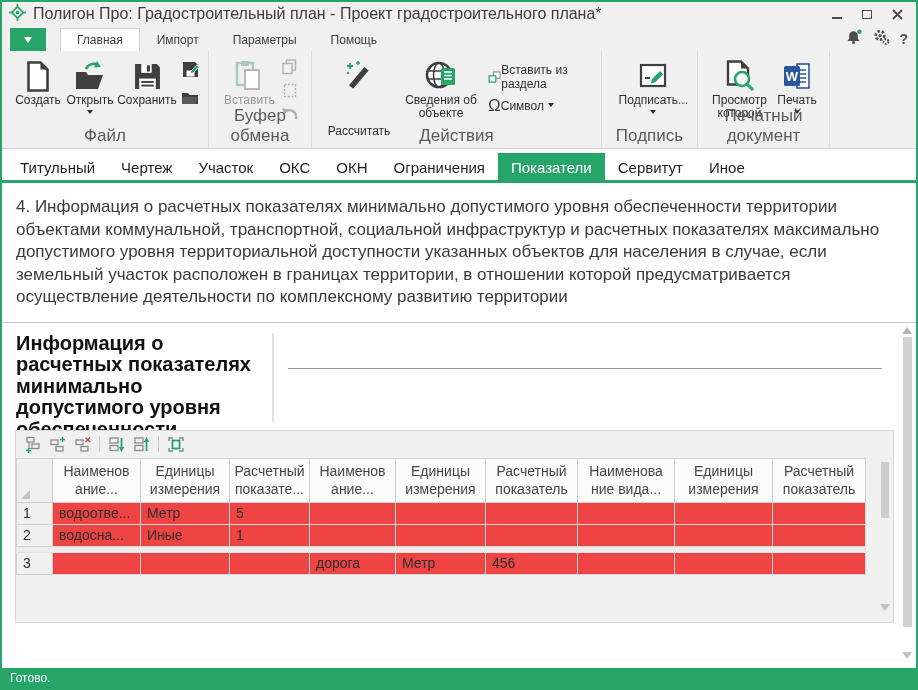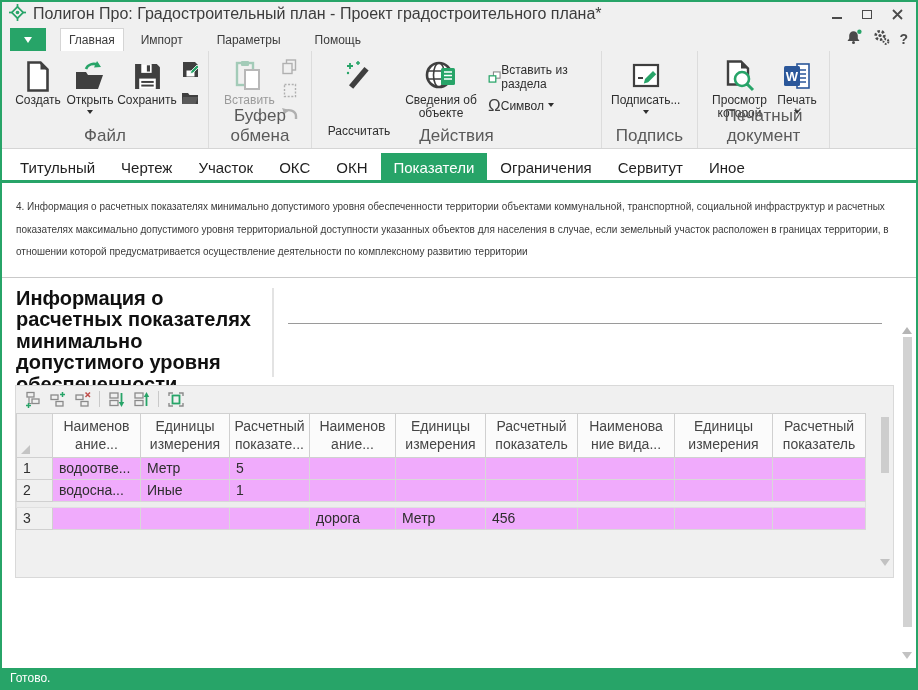--- a/index.html
+++ b/index.html
@@ -17,21 +17,21 @@
   .win-controls{ margin-left:auto; display:flex; align-items:center; }
   .win-btn{ width:30px; height:19px; display:flex; align-items:center; justify-content:center; }
   .min-glyph{ width:10px; height:0; border-bottom:2px solid #4a4a4a; margin-top:7px;}
   .max-glyph{ width:10px; height:9px; border:1.6px solid #4a4a4a;}
 
   
   .ribbon-tabs{ height:25px; background:#f0f0f0; display:flex; align-items:flex-end; padding-left:8px; position:relative;}
   .file-btn{ width:36px; height:23px; background:#27a468; display:flex; align-items:center; justify-content:center; margin-right:14px;}
   .tri-down-w{ width:0;height:0;border:4px solid transparent;border-top:6px solid #fff; margin-top:5px;}
   .rtab{ padding:5px 17px 4px; font-size:12px; color:#3c3c3c;}
-  .rtab.active{ background:#fff; border:1px solid #d5d5d5; border-bottom:none; padding:4px 8px;}
+  .rtab.active{ background:#fff; border:1px solid #d5d5d5; border-bottom:none; padding:4px 16px;}
   .tray{ position:absolute; right:8px; top:3px; display:flex; gap:9px; align-items:center;}
   .tray-help{ font-size:14px; color:#4a4a4a; font-weight:bold;}
 
   
   .ribbon{ height:98px; background:#f0f0f0; border-bottom:1px solid #d5d5d5; display:flex; }
   .rgroup{ position:relative; display:flex; align-items:flex-start; padding:5px 6px 18px 6px; border-right:1px solid #dcdcdc;}
   .rgroup-label{ position:absolute; bottom:2px; left:0; right:0; text-align:center; font-size:17px; color:#5a5a5a;}
   .bigbtn{ display:flex; flex-direction:column; align-items:center; min-width:52px; padding:2px 3px; font-size:12px; color:#2e2e2e; line-height:13px; text-align:center;}
   .bigbtn .ic{ height:36px; display:flex; align-items:center; justify-content:center;}
   .dd-arrow{ width:0;height:0;border:3.5px solid transparent;border-top:4.5px solid #2e2e2e; margin-top:3px;}
@@ -43,39 +43,39 @@
   .action-row{ display:flex; align-items:center; font-size:12px; color:#2e2e2e;}
   .omega{ font-size:17px; color:#3f3f3f; line-height:16px;}
 
   
   .doc-tabs{ display:flex; background:#fff; border-bottom:3px solid #27a468; margin-top:4px; padding-left:5px;}
   .dtab{ padding:6px 13px 4px; font-size:15px; color:#1f1f1f; white-space:nowrap;}
   .dtab.active{ background:#27a468; color:#fff;}
 
   
   .content{ position:relative; background:#fff;}
-  .heading{ padding:13px 4px 13px 14px; font-size:10px; line-height:22.5px; color:#3a3a3a;}
+  .heading{ padding:13px 4px 13px 14px; font-size:17px; line-height:22.5px; color:#3a3a3a;}
   .rule{ border-top:1px solid #c9c9c9; margin:0;}
 
   .section{ display:flex; padding:10px 0 4px 14px;}
   .section-label{ width:250px; font-weight:bold; font-size:20px; line-height:21.5px; color:#101010;}
   .section-div{ width:2px; background:#e3e3e3; margin:0 14px 0 6px;}
   .section-field{ flex:1; margin-right:34px; position:relative;}
   .field-line{ position:absolute; left:0; right:0; border-bottom:1px solid #9a9a9a;}
 
   
   .table-panel{ margin:4px 22px 6px 13px; background:#f0f0f0; border:1px solid #d9d9d9; height:193px; position:relative;}
   .tbl-toolbar{ height:27px; display:flex; align-items:center; gap:2px; padding:3px 5px; }
   .tico{ width:23px; height:20px; display:flex; align-items:center; justify-content:center;}
   .tsep{ width:1px; height:16px; background:#c9c9c9; margin:0 3px;}
   table.grid{ border-collapse:collapse; table-layout:fixed; background:#fff; font-size:14px; margin-left:0;}
   table.grid th{ background:#fbfbfb; border:1px solid #d0d0d0; font-weight:normal; color:#464646; font-size:14px; line-height:18px; white-space:pre-line; height:44px; padding:1px 2px; overflow:hidden;}
   table.grid th.corner{ background:#f0f0f0; position:relative;}
   .corner-tri{ position:absolute; bottom:3px; left:4px; width:0; height:0; border-left:9px solid transparent; border-bottom:9px solid #c4c4c4;}
-  table.grid td{ background:#f0abfc; border:1px solid #d8d8d8; height:22px; padding:1px 6px; color:#2e2e2e; overflow:hidden; white-space:nowrap;}
+  table.grid td{ background:#ef4444; border:1px solid #d8d8d8; height:22px; padding:1px 6px; color:#2e2e2e; overflow:hidden; white-space:nowrap;}
   table.grid td.num{ background:#f0f0f0; border-color:#d0d0d0; padding-left:6px;}
   table.grid tr.spacer td{ height:6px; background:#ededed; border-color:#e0e0e0; padding:0;}
   .tbl-scroll{ position:absolute; top:31px; right:2px; bottom:4px; width:12px;}
   .tbl-thumb{ position:absolute; top:0; left:2px; width:8px; height:56px; background:#cdcdcd;}
   .tri-down-g{ width:0;height:0;border:5px solid transparent;border-top:7px solid #c2c2c2; position:absolute; bottom:2px; left:1px;}
   .tri-up-g{ width:0;height:0;border:5px solid transparent;border-bottom:7px solid #b5b5b5;}
 
   
   .main-scroll{ position:absolute; right:2px; top:320px; width:13px; height:342px;}
   .ms-up{ position:absolute; top:0; left:1px;}
@@ -268,21 +268,21 @@
         </div>
         <div class="action-row">
           <span class="omega">Ω</span>
           <span>Символ</span>
           <span class="dd-arrow inline"></span>
         </div>
       </div>
     <span class="rgroup-label">Действия</span>
       </div>
 
-    <div class="rgroup" style="width:96px; justify-content:flex-start;">
+    <div class="rgroup" style="width:96px; justify-content:flex-end;">
       <div class="bigbtn">
         <span class="ic">
           <svg width="30" height="30" viewBox="0 0 30 30">
             <rect x="3" y="4" width="24" height="21" fill="#fff" stroke="#3f3f3f" stroke-width="2.2"></rect>
             <path d="M7 17 h5" stroke="#3f3f3f" stroke-width="2"></path>
             <path d="M14 18 l8 -8 3.2 3.2 -8 8 -4.4 1.2 z" fill="#27a468"></path>
           </svg>
         </span>
         <span>Подписать...</span>
         <span class="dd-arrow"></span>
@@ -320,22 +320,22 @@
     <div class="rgroup" style="flex:1; border-right:none;"></div>
 
   </div>
 
   <div class="doc-tabs">
     <span class="dtab">Титульный</span>
     <span class="dtab">Чертеж</span>
     <span class="dtab">Участок</span>
     <span class="dtab">ОКС</span>
     <span class="dtab">ОКН</span>
+    <span class="dtab">Ограничения</span>
     <span class="dtab active">Показатели</span>
-    <span class="dtab">Ограничения</span>
     <span class="dtab">Сервитут</span>
     <span class="dtab">Иное</span>
   </div>
 
   <div class="content">
     <div class="heading">4. Информация о расчетных показателях минимально допустимого уровня обеспеченности территории объектами коммунальной, транспортной, социальной инфраструктур и расчетных показателях максимально допустимого уровня территориальной доступности указанных объектов для населения в случае, если земельный участок расположен в границах территории, в отношении которой предусматривается осуществление деятельности по комплексному развитию территории</div>
     <div class="rule"></div>
 
     <div class="section" style="height:103px;">
       <div class="section-label">Информация о расчетных показателях минимально допустимого уровня обеспеченности территории</div>

